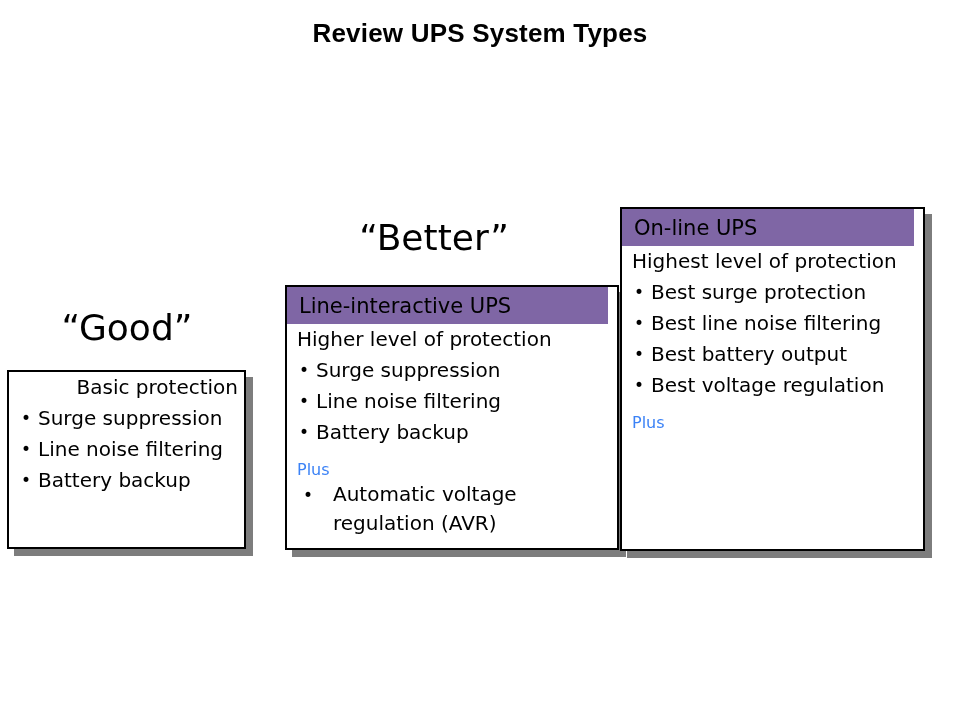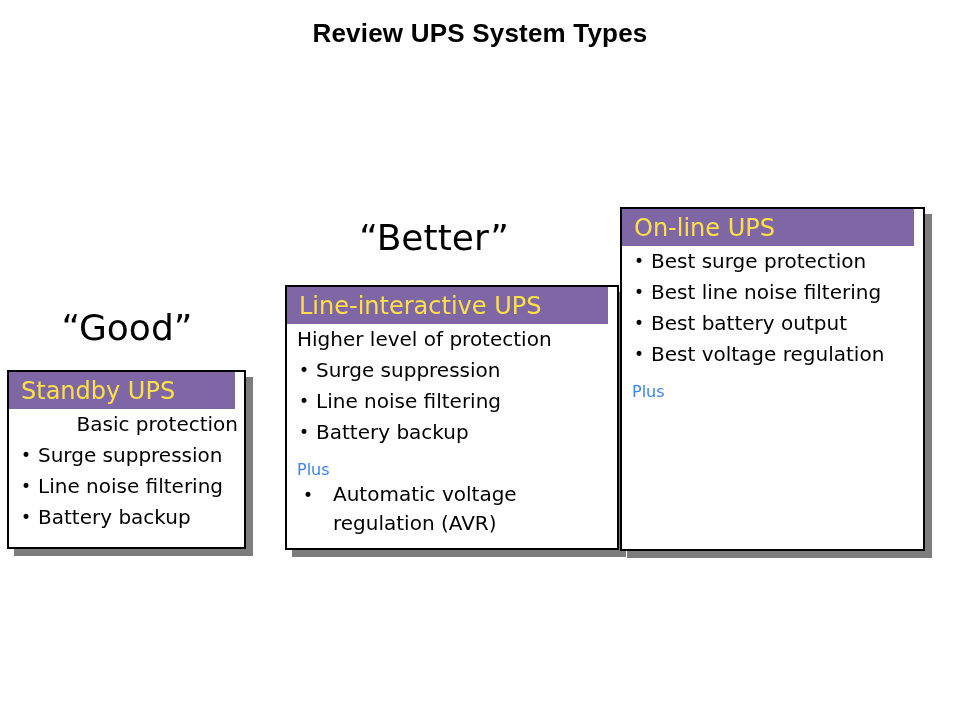--- a/index.html
+++ b/index.html
@@ -75,23 +75,23 @@
   .card-header {
     position: relative;
     height: 37px;
     margin-right: 9px;
     background: #7f66a5;
     display: flex;
     align-items: center;
   }
   .card-header-label {
     font-family: "DejaVu Sans", sans-serif;
-    font-size: 24px;
+    font-size: 21px;
     line-height: 24px;
-    color: #fde047;
+    color: #000000;
     padding-left: 12px;
     white-space: nowrap;
   }
   .card-body {
     padding: 0 6px 0 10px;
   }
   .body-lead {
     font-family: "DejaVu Sans", sans-serif;
     font-size: 20px;
     line-height: 31px;
@@ -148,23 +148,20 @@
 
 <div id="slide">
 
   <div id="slide-title">Review UPS System Types</div>
 
   <div class="tier-caption" style="left:7px; top:308px; width:240px;">“Good”</div>
 
   <div class="card-wrap" style="left:7px; top:370px; width:239px; height:179px;">
     <div class="card-shadow"></div>
     <div class="card">
-      <div class="card-header">
-        <span class="card-header-label">Standby UPS</span>
-      </div>
       <div class="card-body">
         <div class="body-lead pad-top">Basic protection</div>
         <ul class="bullet-list">
           <li class="bullet-item">Surge suppression</li>
           <li class="bullet-item">Line noise filtering</li>
           <li class="bullet-item">Battery backup</li>
         </ul>
       </div>
     </div>
   </div>
@@ -196,20 +193,21 @@
   </div>
 
 
   <div class="card-wrap" style="left:620px; top:207px; width:305px; height:344px;">
     <div class="card-shadow"></div>
     <div class="card">
       <div class="card-header">
         <span class="card-header-label">On-line UPS</span>
       </div>
       <div class="card-body">
+        <div class="body-lead">Highest level of protection</div>
         <ul class="bullet-list">
           <li class="bullet-item">Best surge protection</li>
           <li class="bullet-item">Best line noise filtering</li>
           <li class="bullet-item">Best battery output</li>
           <li class="bullet-item">Best voltage regulation</li>
         </ul>
         <div class="plus-label">Plus</div>
       </div>
     </div>
   </div>

